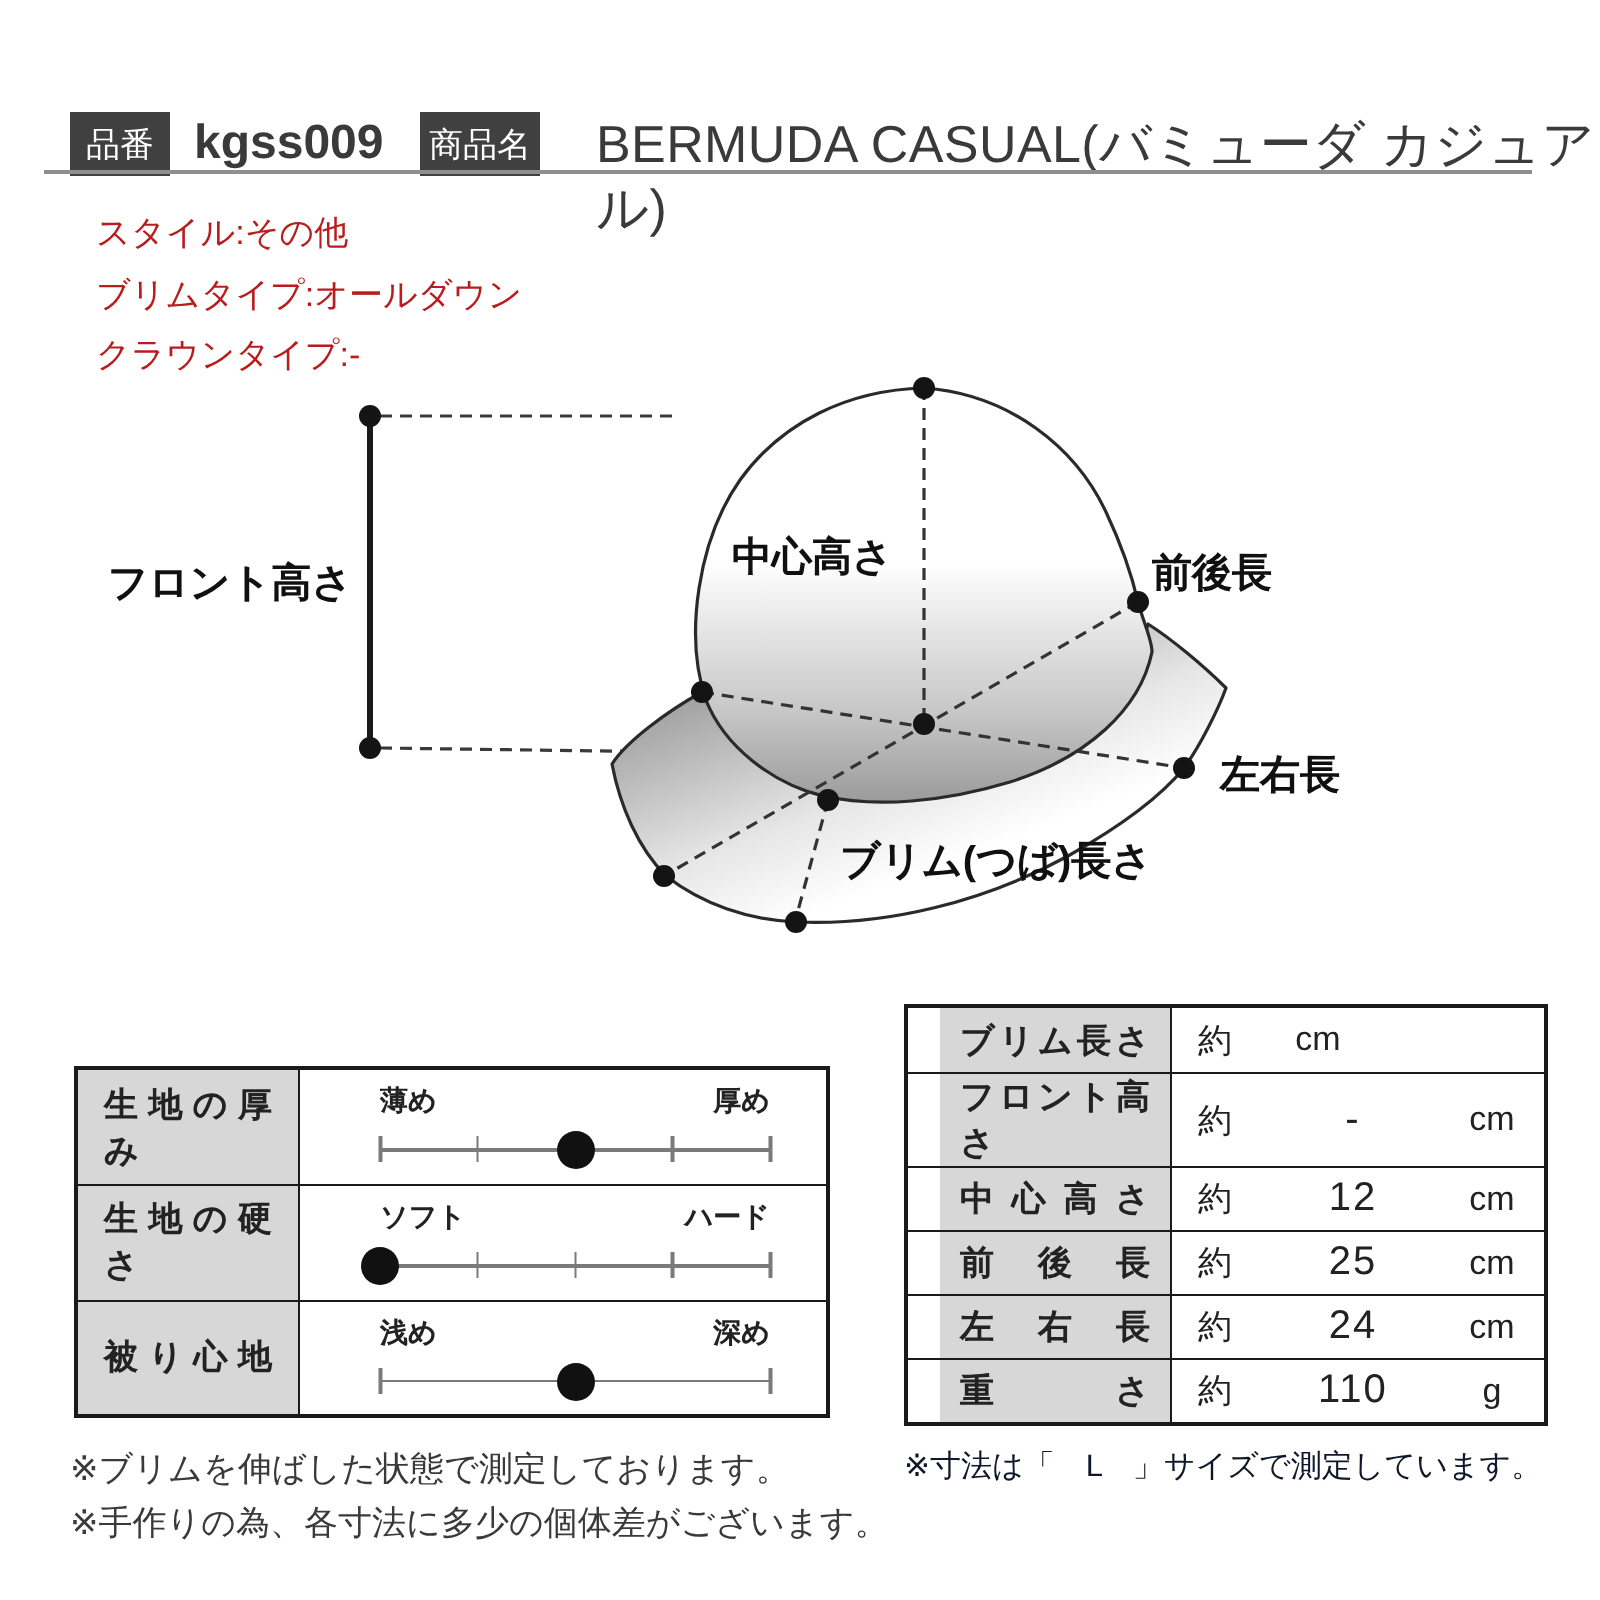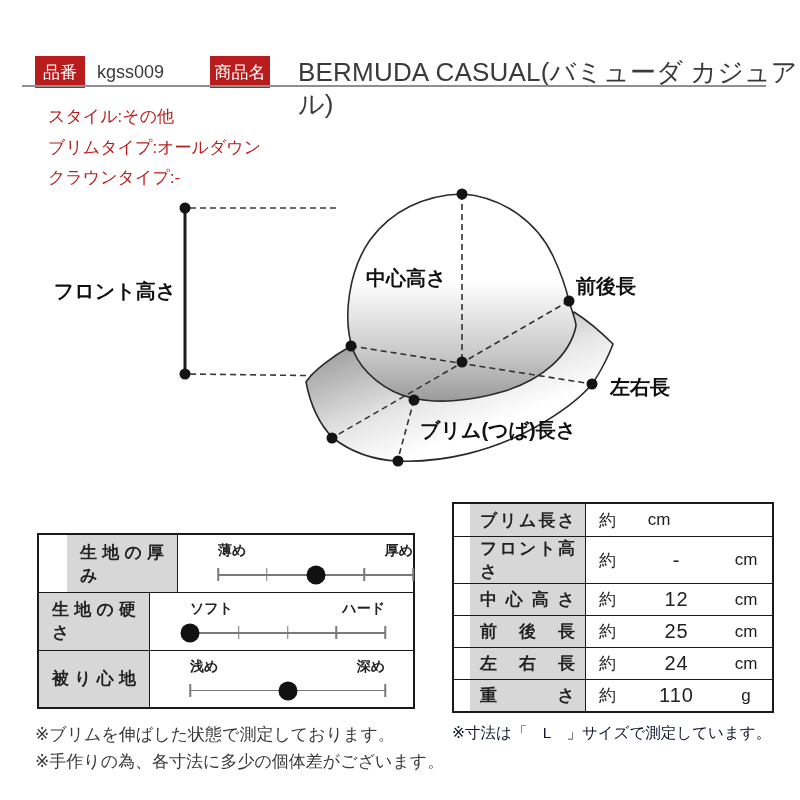--- a/index.html
+++ b/index.html
@@ -3,41 +3,41 @@
 <meta charset="utf-8">
 <style>
   html,body{margin:0;padding:0;}
   body{
     width:800px;height:800px;position:relative;background:#ffffff;
     font-family:"Liberation Sans","DejaVu Sans",sans-serif;color:#333;
     overflow:hidden;
   }
   
   .tag-box{
-    position:absolute;top:56px;height:32px;background:#b91c1c;color:#fff;
+    position:absolute;top:56px;height:32px;background:#404040;color:#fff;
     display:flex;align-items:center;justify-content:center;font-size:17px;
   }
   .tag-code{left:35px;width:50px;}
   .tag-name{left:210px;width:60px;}
   .tag-value{position:absolute;top:56px;height:32px;line-height:32px;color:#3a3a3a;}
-  .code-value{left:97px;font-size:18px;}
+  .code-value{left:97px;font-size:24px;font-weight:bold;}
   .name-value{left:298px;font-size:26px;letter-spacing:0.2px;}
   .header-rule{position:absolute;left:22px;top:85px;width:744px;height:2px;background:#8f8f8f;}
   
   .spec-line{position:absolute;left:48px;font-size:17px;color:#b91c1c;}
   
   .dlabel{position:absolute;font-weight:bold;color:#101010;font-size:20px;white-space:nowrap;}
   
   .fabric-table{
     position:absolute;left:37px;top:533px;width:378px;height:176px;
     border:2px solid #1a1a1a;box-sizing:border-box;display:grid;
     grid-template-rows:1fr 1fr 1fr;background:#fff;
   }
   .frow{display:flex;border-top:1.5px solid #1a1a1a;}
-  .frow:first-child{border-top:none;padding-left:28px;}
+  .frow:first-child{border-top:none;}
   .flabel{
     width:111px;flex:0 0 111px;background:#d7d7d7;border-right:1.5px solid #1a1a1a;
     display:flex;align-items:center;box-sizing:border-box;
     font-size:17px;font-weight:600;color:#222;
   }
   .flabel span{display:block;width:100%;padding:0 13px;text-align:justify;text-align-last:justify;}
   .fvalue{flex:1;position:relative;}
   .scale-labels{
     position:absolute;left:40px;width:195px;top:7px;display:flex;
     justify-content:space-between;font-size:14px;color:#222;font-weight:600;

